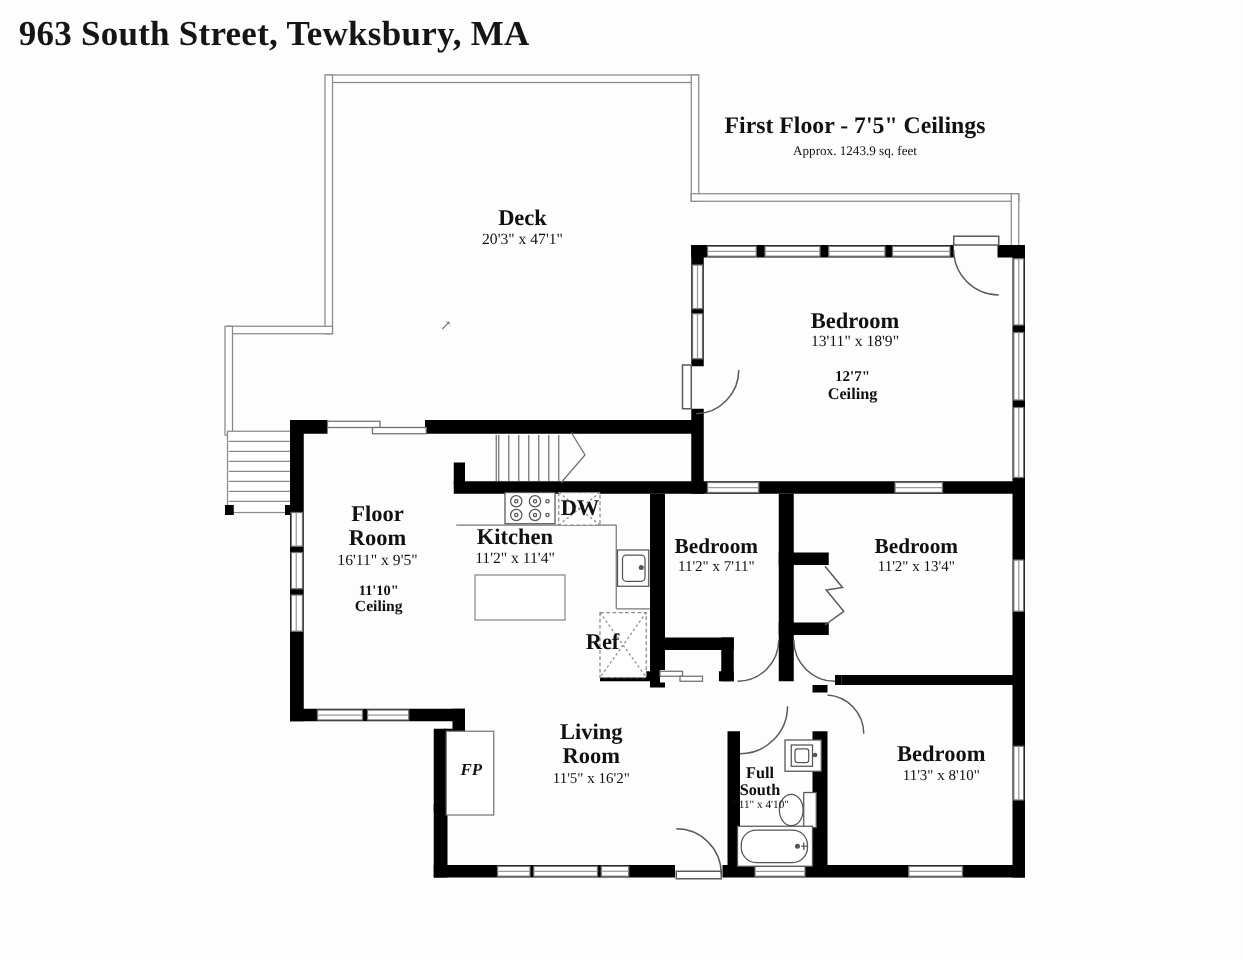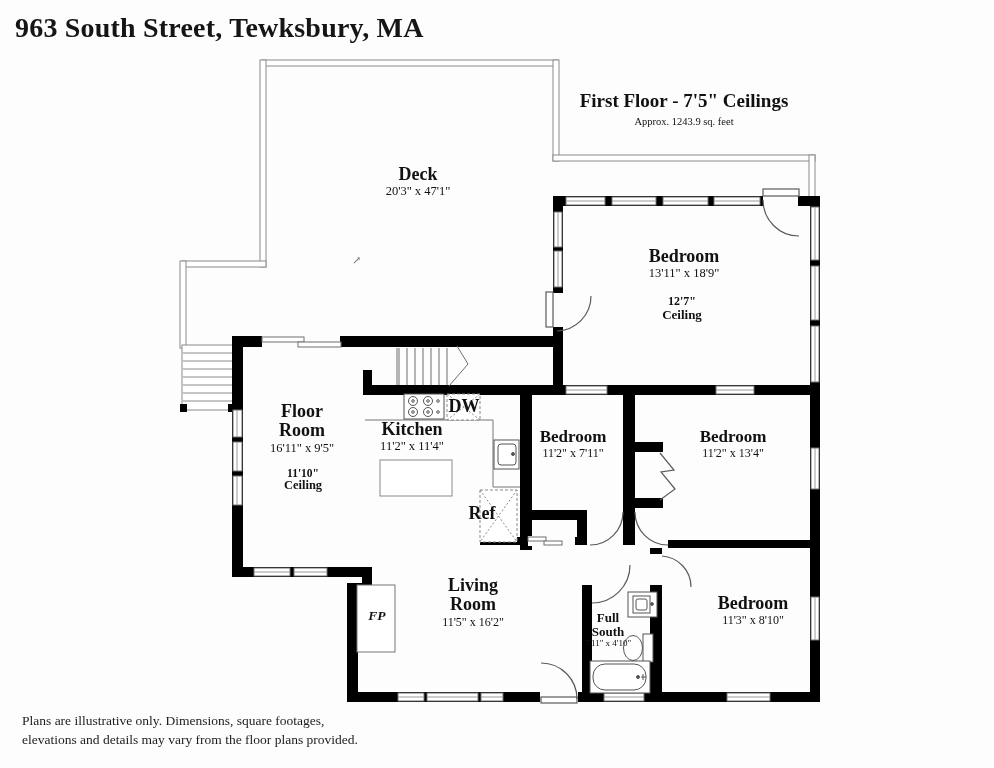--- a/index.html
+++ b/index.html
@@ -314,18 +314,14 @@
     <span class="rn">Bedroom</span>
     <span class="rd" style="font-size:12px;">11'3" x 8'10"</span>
   </div>
 
   <div class="abs fix-label dw-l" style="left:464px;top:396px;">DW</div>
   <div class="abs fix-label ref-l" style="left:482px;top:503px;">Ref</div>
   <div class="abs fix-label fp-l" style="left:377px;top:608px;">FP</div>
 
   <div class="abs compass" style="left:352px;top:254px;">↗</div>
 
-  <div class="abs disclaimer" style="left:22px;top:712px;">
-    <div>Plans are illustrative only. Dimensions, square footages,</div>
-    <div>elevations and details may vary from the floor plans provided.</div>
-  </div>
 
 </div>
 
 </body></html>

